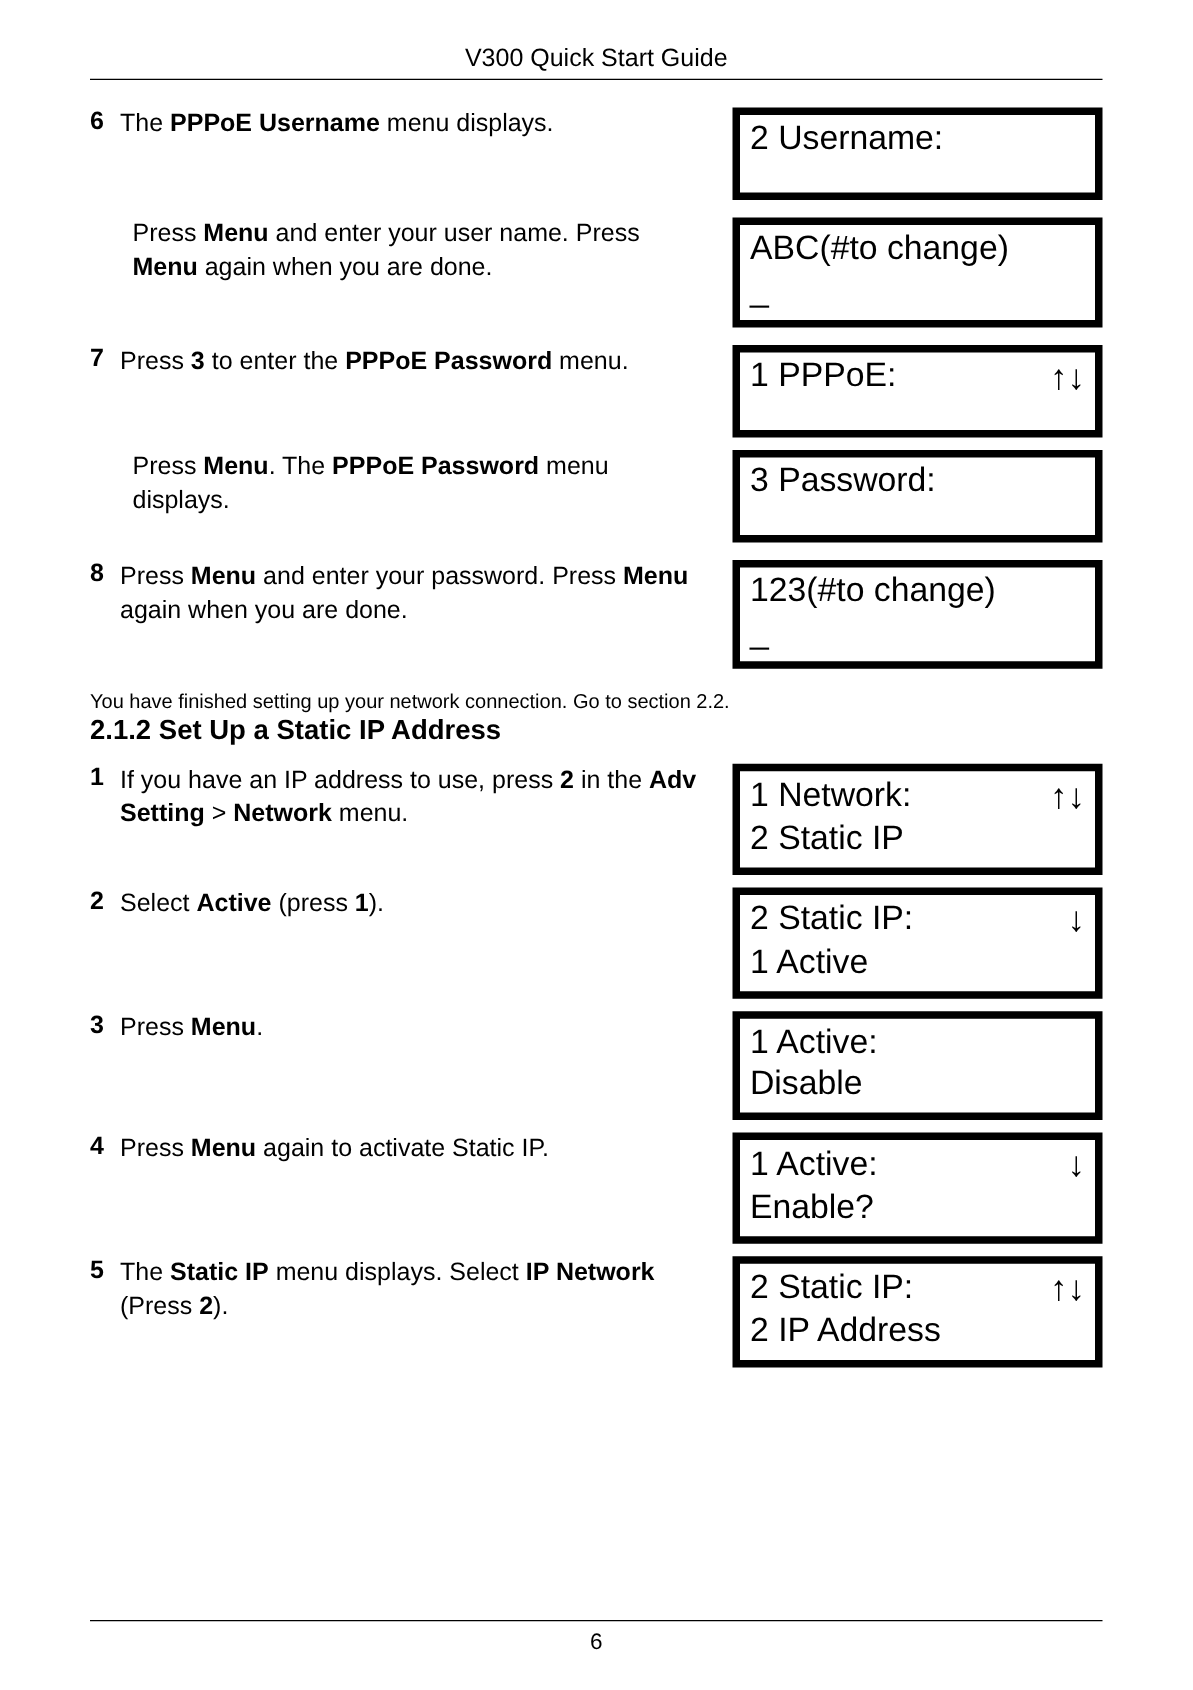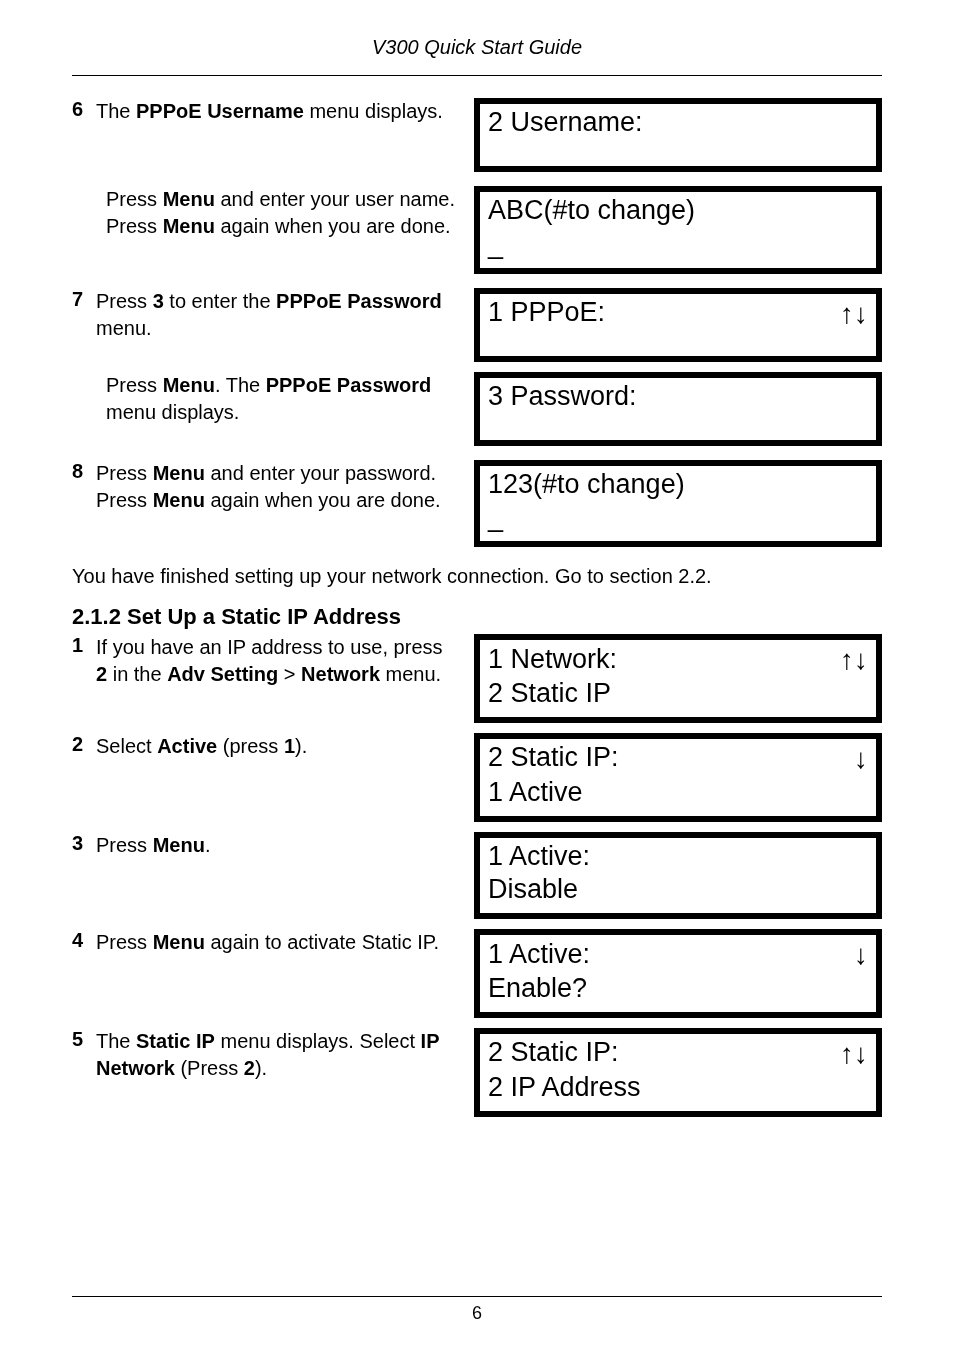--- a/index.html
+++ b/index.html
@@ -10,22 +10,21 @@
     font-family: Arial, Helvetica, sans-serif;
     color: #000;
     position: relative;
   }
   .page {
     padding: 36px 72px 0 72px;
   }
   .header-title {
     text-align: center;
     font-size: 20px;
-    margin-bottom: 16px;
-    font-style: italic;
+    margin-bottom: 4px;
   }
   .header-rule {
     border: none;
     border-top: 1.5px solid #000;
     margin-bottom: 22px;
   }
   .row {
     display: flex;
     gap: 18px;
     margin-bottom: 14px;
@@ -41,47 +40,47 @@
   .num {
     font-size: 20px;
     font-weight: bold;
     min-width: 18px;
   }
   .txt {
     font-size: 20px;
     line-height: 1.35;
   }
   .lcd {
-    width: 408px;
+    width: 296px;
     border: 6px solid #000;
     padding: 2px 8px 6px 8px;
     font-size: 27px;
     line-height: 1.25;
     position: relative;
     flex-shrink: 0;
     min-height: 74px;
   }
   .lcd-line {
     display: flex;
     justify-content: space-between;
     align-items: center;
   }
   .arrow {
     font-family: Arial, sans-serif;
     font-weight: bold;
     font-size: 28px;
   }
   .section-para {
-    font-size: 20px;
-    margin: 18px 0 16px 0;
+    font-size: 16px;
+    margin: 18px 0 0 0;
   }
   .section-heading {
     font-size: 22px;
     font-weight: bold;
-    margin-bottom: 4px;
+    margin-bottom: 14px;
   }
   .footer {
     position: absolute;
     bottom: 28px;
     left: 72px;
     right: 72px;
   }
   .footer-rule {
     border: none;
     border-top: 1.5px solid #000;

